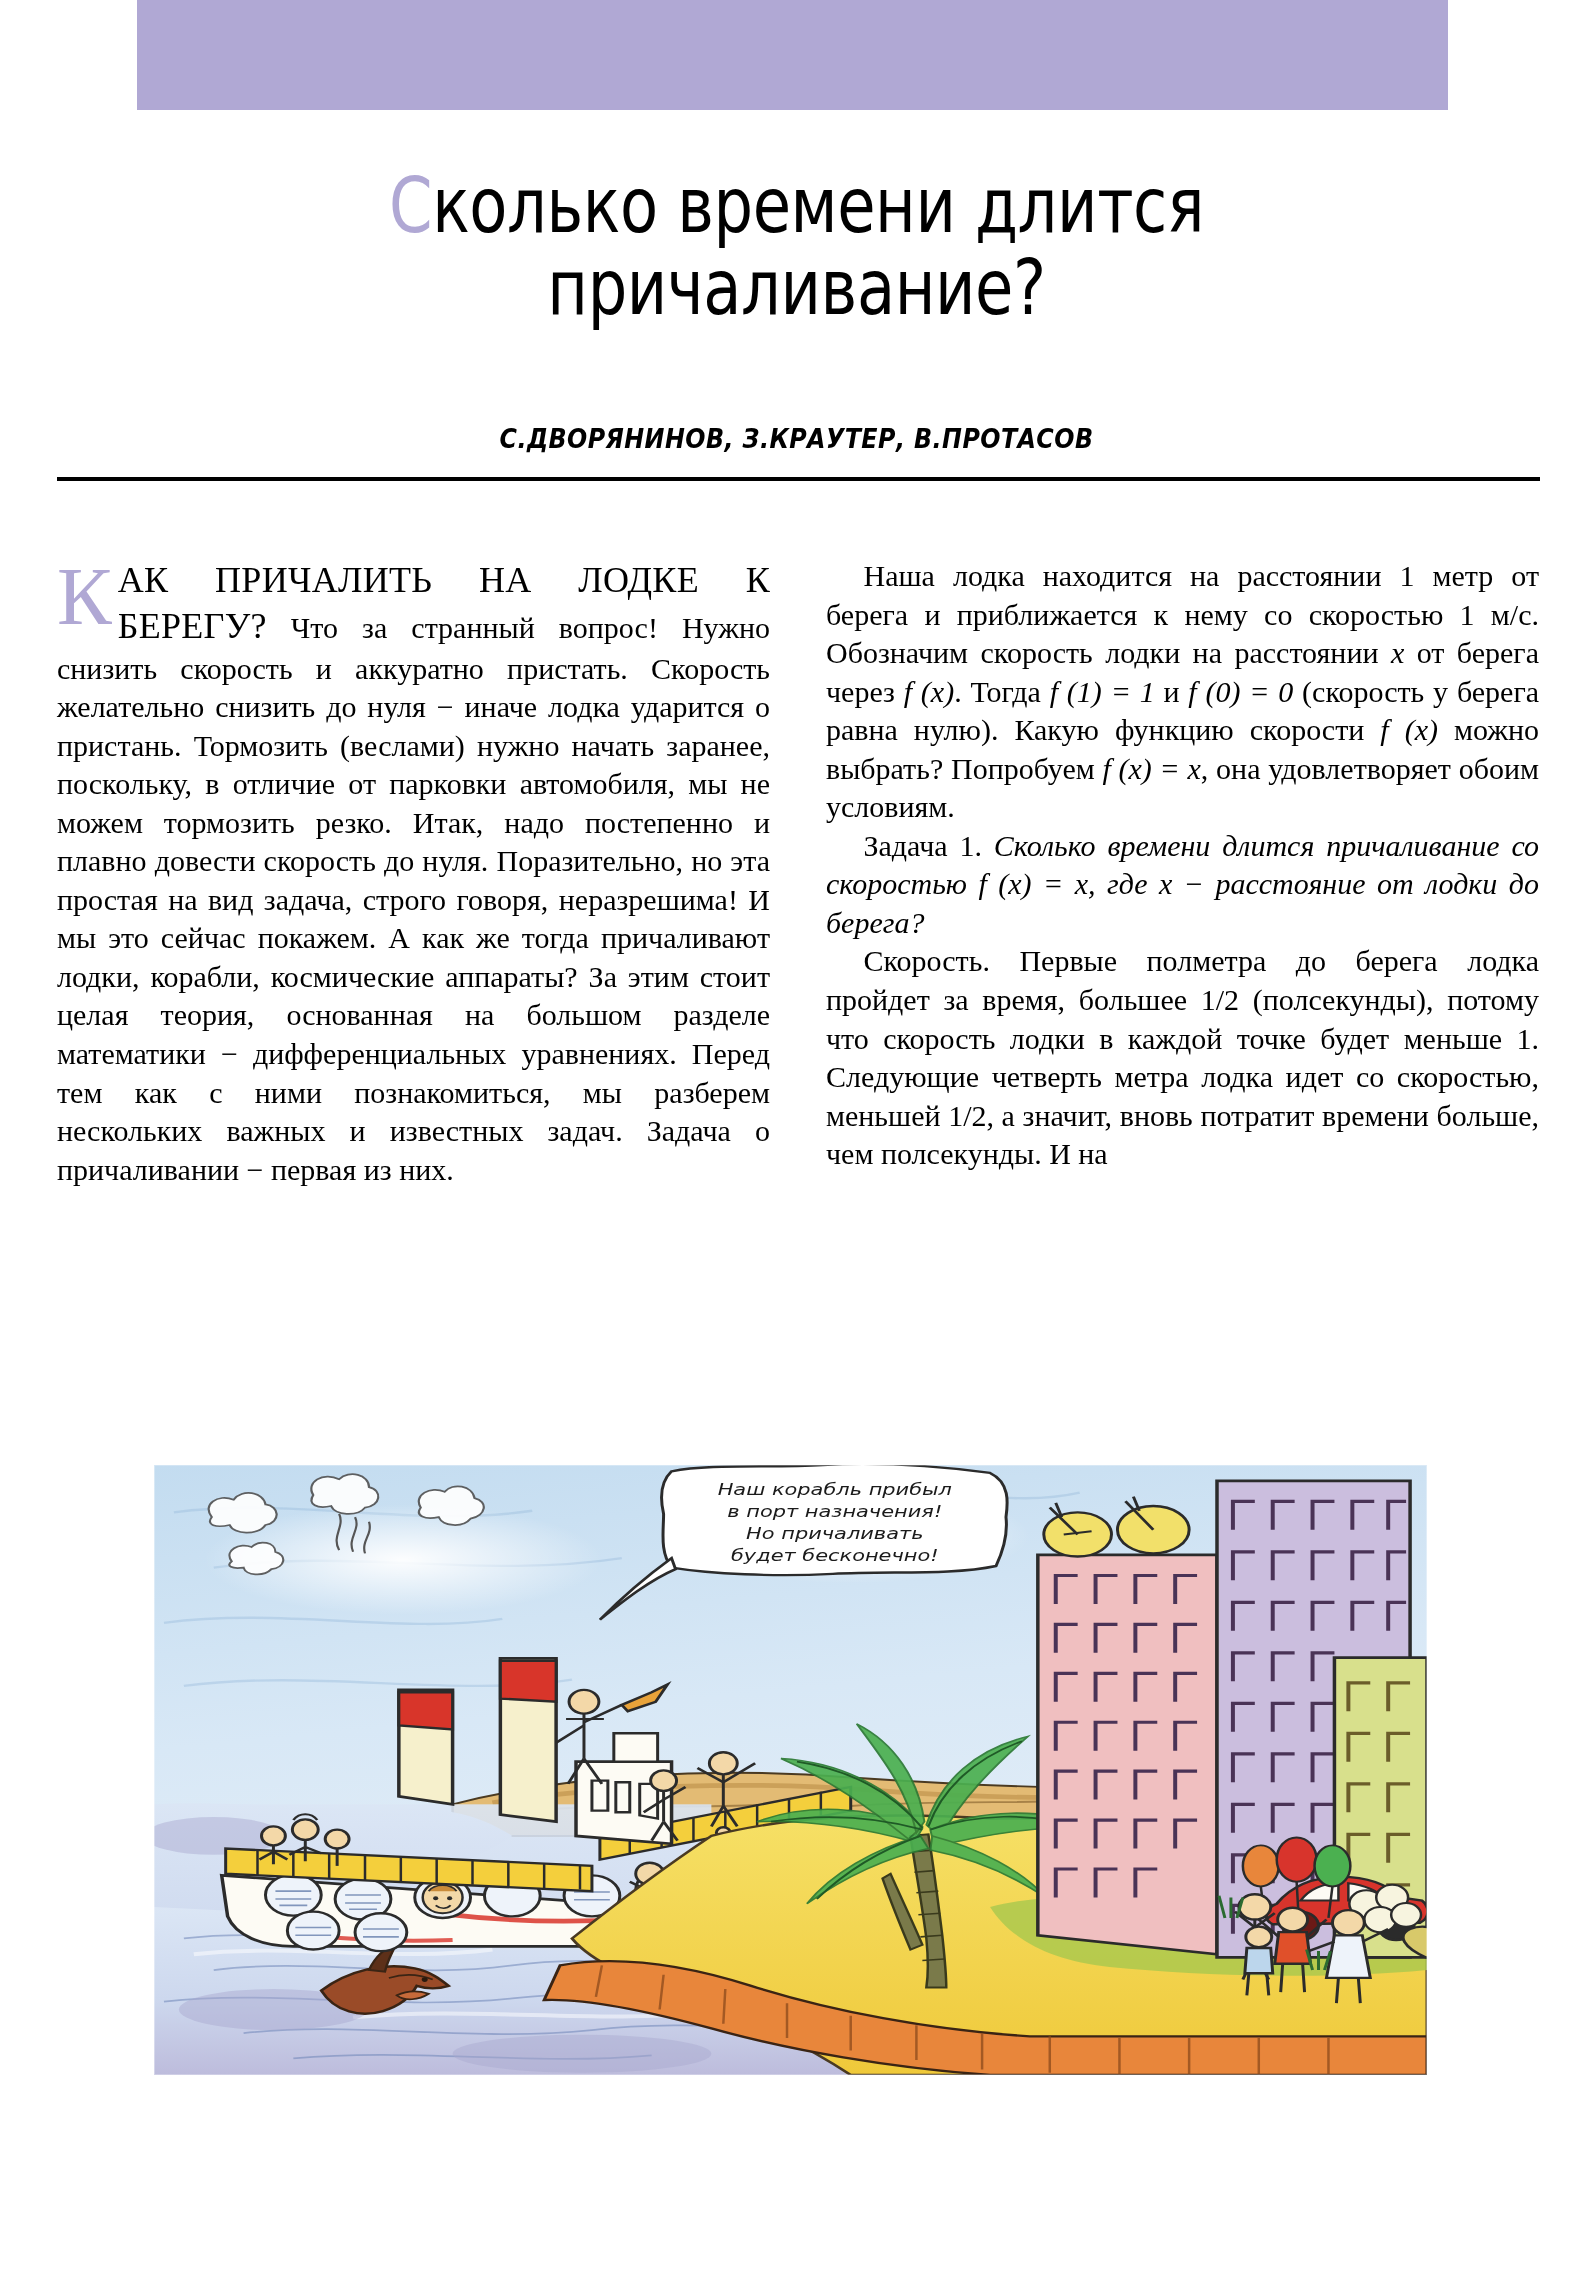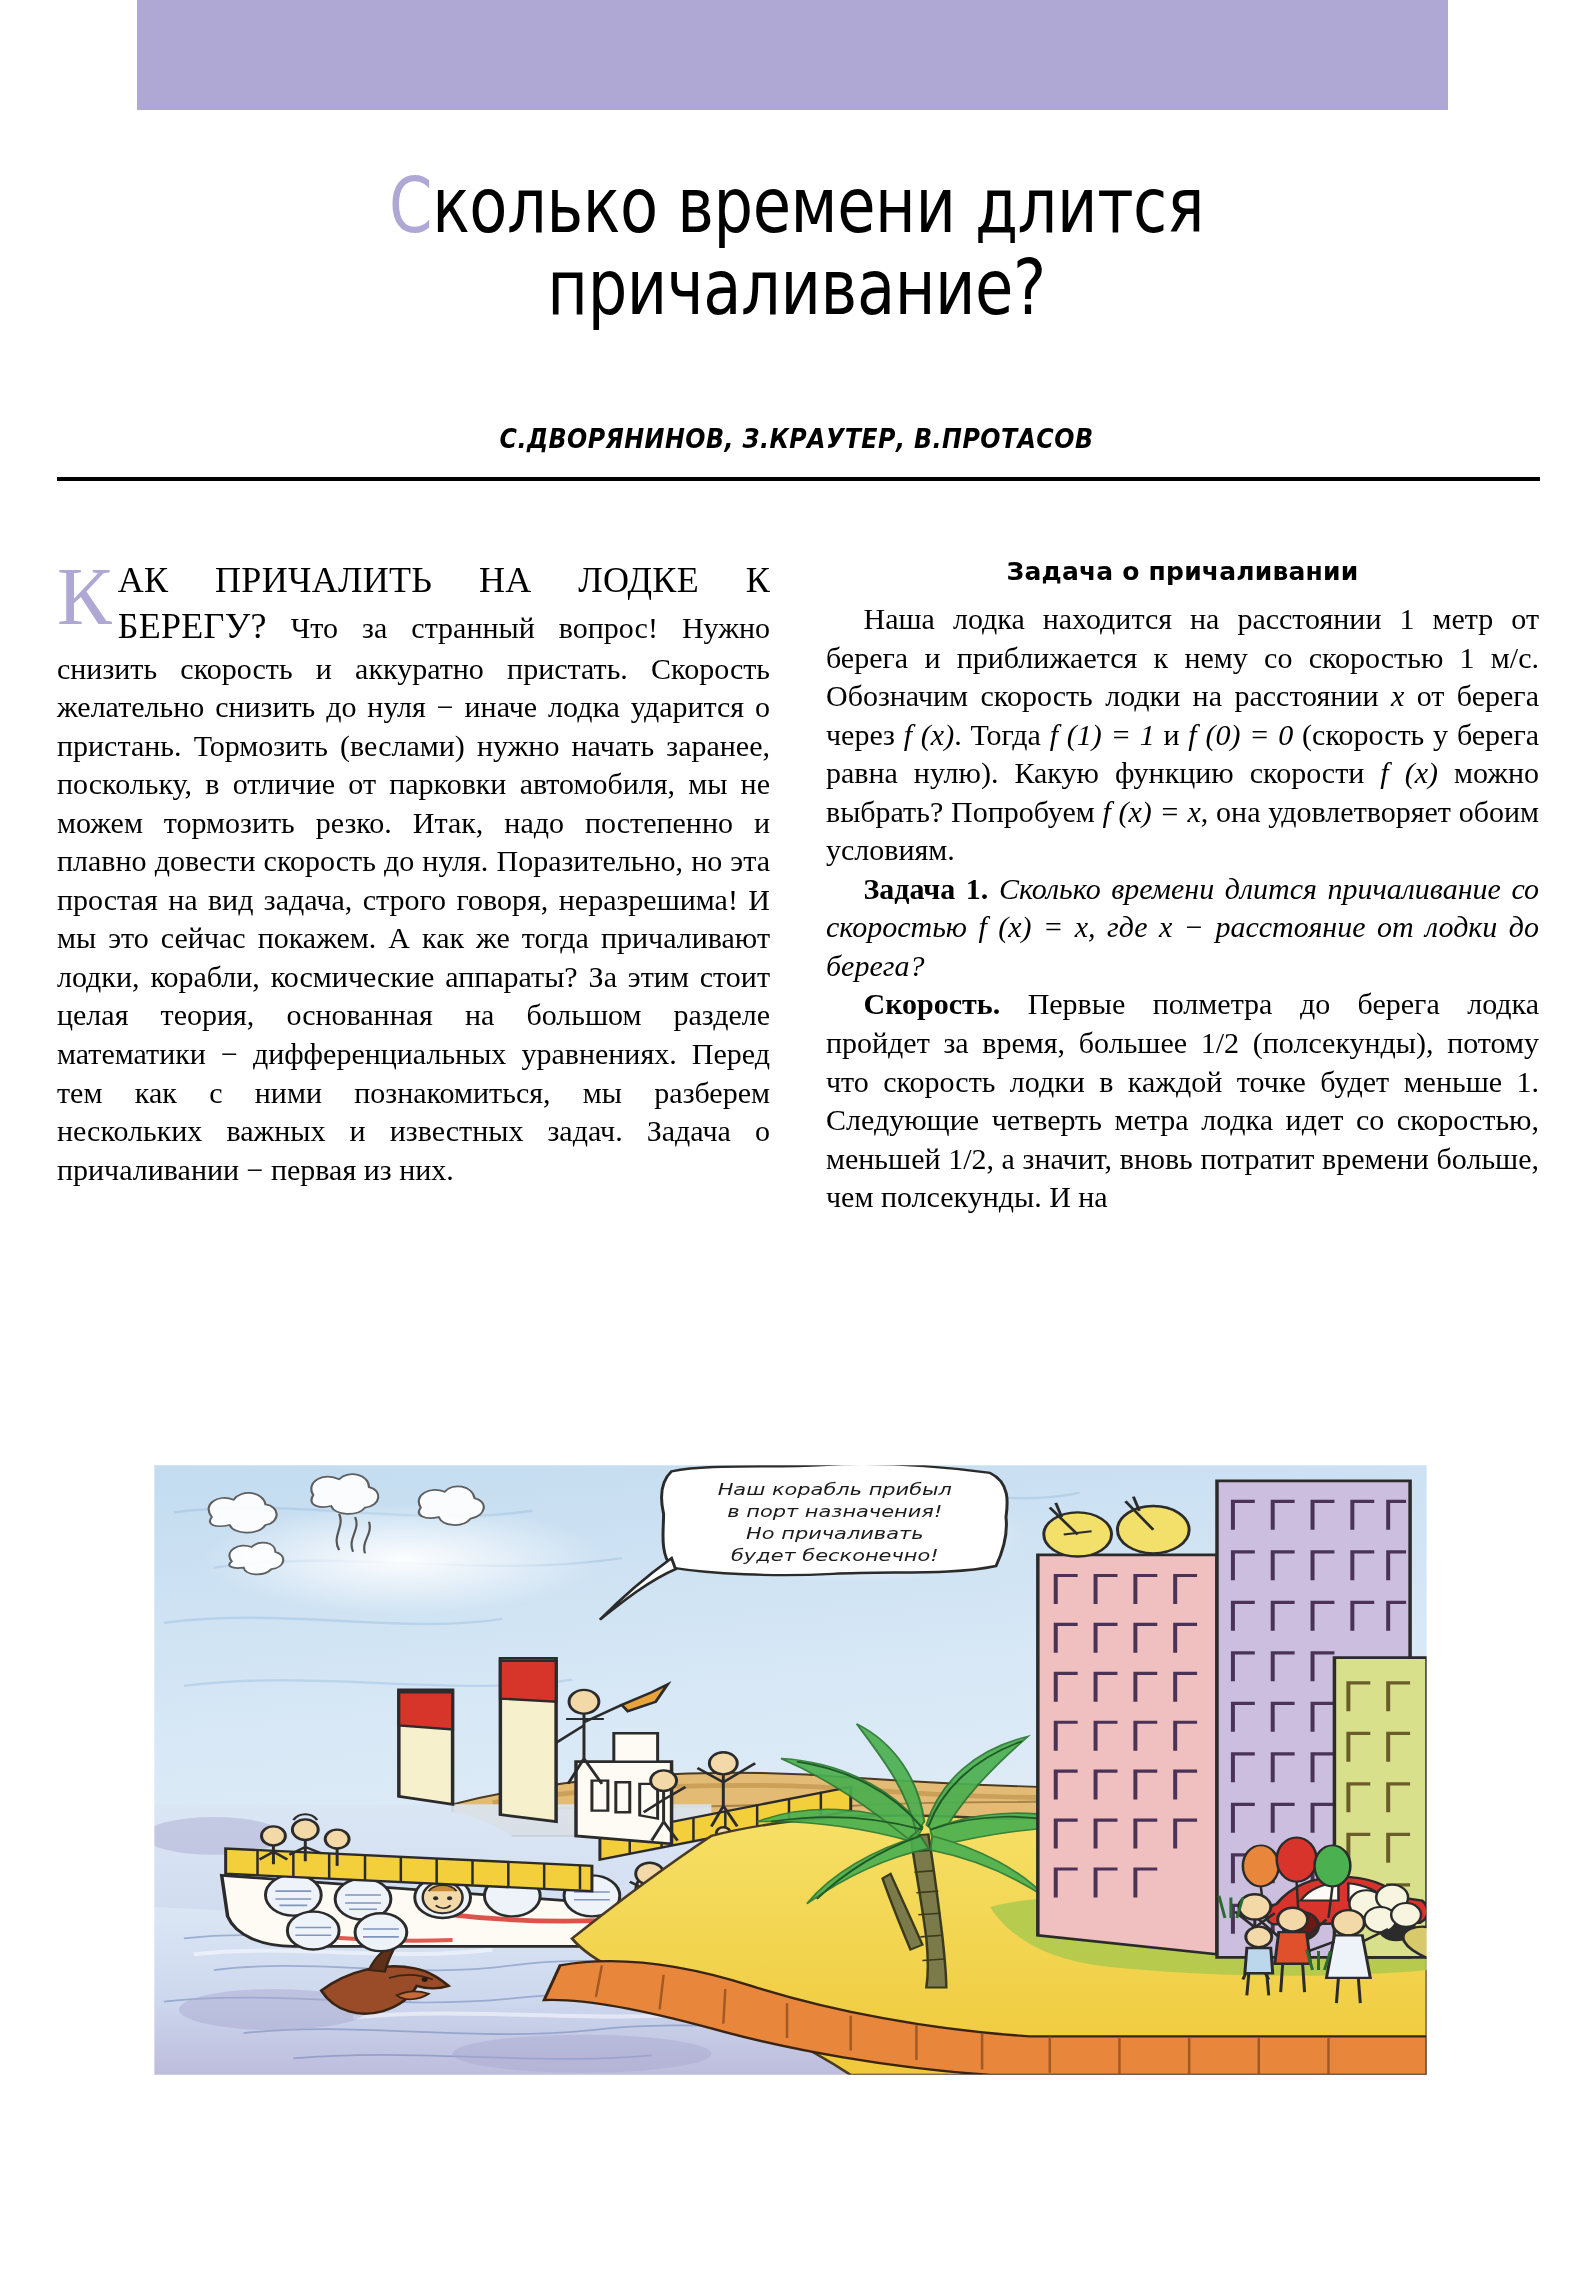--- a/index.html
+++ b/index.html
@@ -121,21 +121,21 @@
   }
   .smallcaps-open {
     font-size: 36px;
     letter-spacing: 0.3px;
   }
 
   .mathi {
     font-style: italic;
     font-family: "Liberation Serif", serif;
   }
-  .bold { font-weight: bold; }
+  .bold { font-weight: normal; }
   .ital { font-style: italic; }
 
   
   .illustration {
     position: absolute;
     left: 154px;
     top: 1465px;
     width: 1273px;
     height: 610px;
   }
@@ -159,21 +159,20 @@
 <div class="rule"></div>
 
 <div class="columns">
 
   <div class="col col-left">
     <p class="body lead-para"><span class="dropcap">К</span><span class="smallcaps-open">АК ПРИЧАЛИТЬ НА ЛОДКЕ К БЕРЕГУ?</span>
       <span>Что за странный вопрос! Нужно снизить скорость и аккуратно пристать. Скорость желательно снизить до нуля − иначе лодка ударится о пристань. Тормозить (веслами) нужно начать заранее, поскольку, в отличие от парковки автомобиля, мы не можем тормозить резко. Итак, надо постепенно и плавно довести скорость до нуля. Поразительно, но эта простая на вид задача, строго говоря, неразрешима! И мы это сейчас покажем. А как же тогда причаливают лодки, корабли, космические аппараты? За этим стоит целая теория, основанная на большом разделе математики − дифференциальных уравнениях. Перед тем как с ними познакомиться, мы разберем нескольких важных и известных задач. Задача о причаливании − первая из них.</span></p>
   </div>
 
   <div class="col col-right">
-    <h2 class="sub-head">Задача о причаливании</h2>
 
     <p class="body" style="text-indent:1.25em"><span>Наша лодка находится на расстоянии 1 метр от берега и приближается к нему со скоростью 1 м/с. Обозначим скорость лодки на расстоянии </span><span class="mathi">x</span><span> от берега через </span><span class="mathi">f (x)</span><span>. Тогда </span><span class="mathi">f (1) = 1</span><span> и </span><span class="mathi">f (0) = 0</span><span> (скорость у берега равна нулю). Какую функцию скорости </span><span class="mathi">f (x)</span><span> можно выбрать? Попробуем </span><span class="mathi">f (x) = x</span><span>, она удовлетворяет обоим условиям.</span></p>
 
     <p class="body" style="text-indent:1.25em"><span class="bold">Задача 1.</span>
        <span class="ital">Сколько времени длится причаливание со скоростью </span><span class="mathi">f (x) = x</span><span class="ital">, где </span><span class="mathi">x</span><span class="ital"> − расстояние от лодки до берега?</span></p>
 
     <p class="body" style="text-indent:1.25em"><span class="bold">Скорость.</span>
        <span>Первые полметра до берега лодка пройдет за время, большее 1/2 (полсекунды), потому что скорость лодки в каждой точке будет меньше 1. Следующие четверть метра лодка идет со скоростью, меньшей 1/2, а значит, вновь потратит времени больше, чем полсекунды. И на</span></p>
   </div>
 </div>

